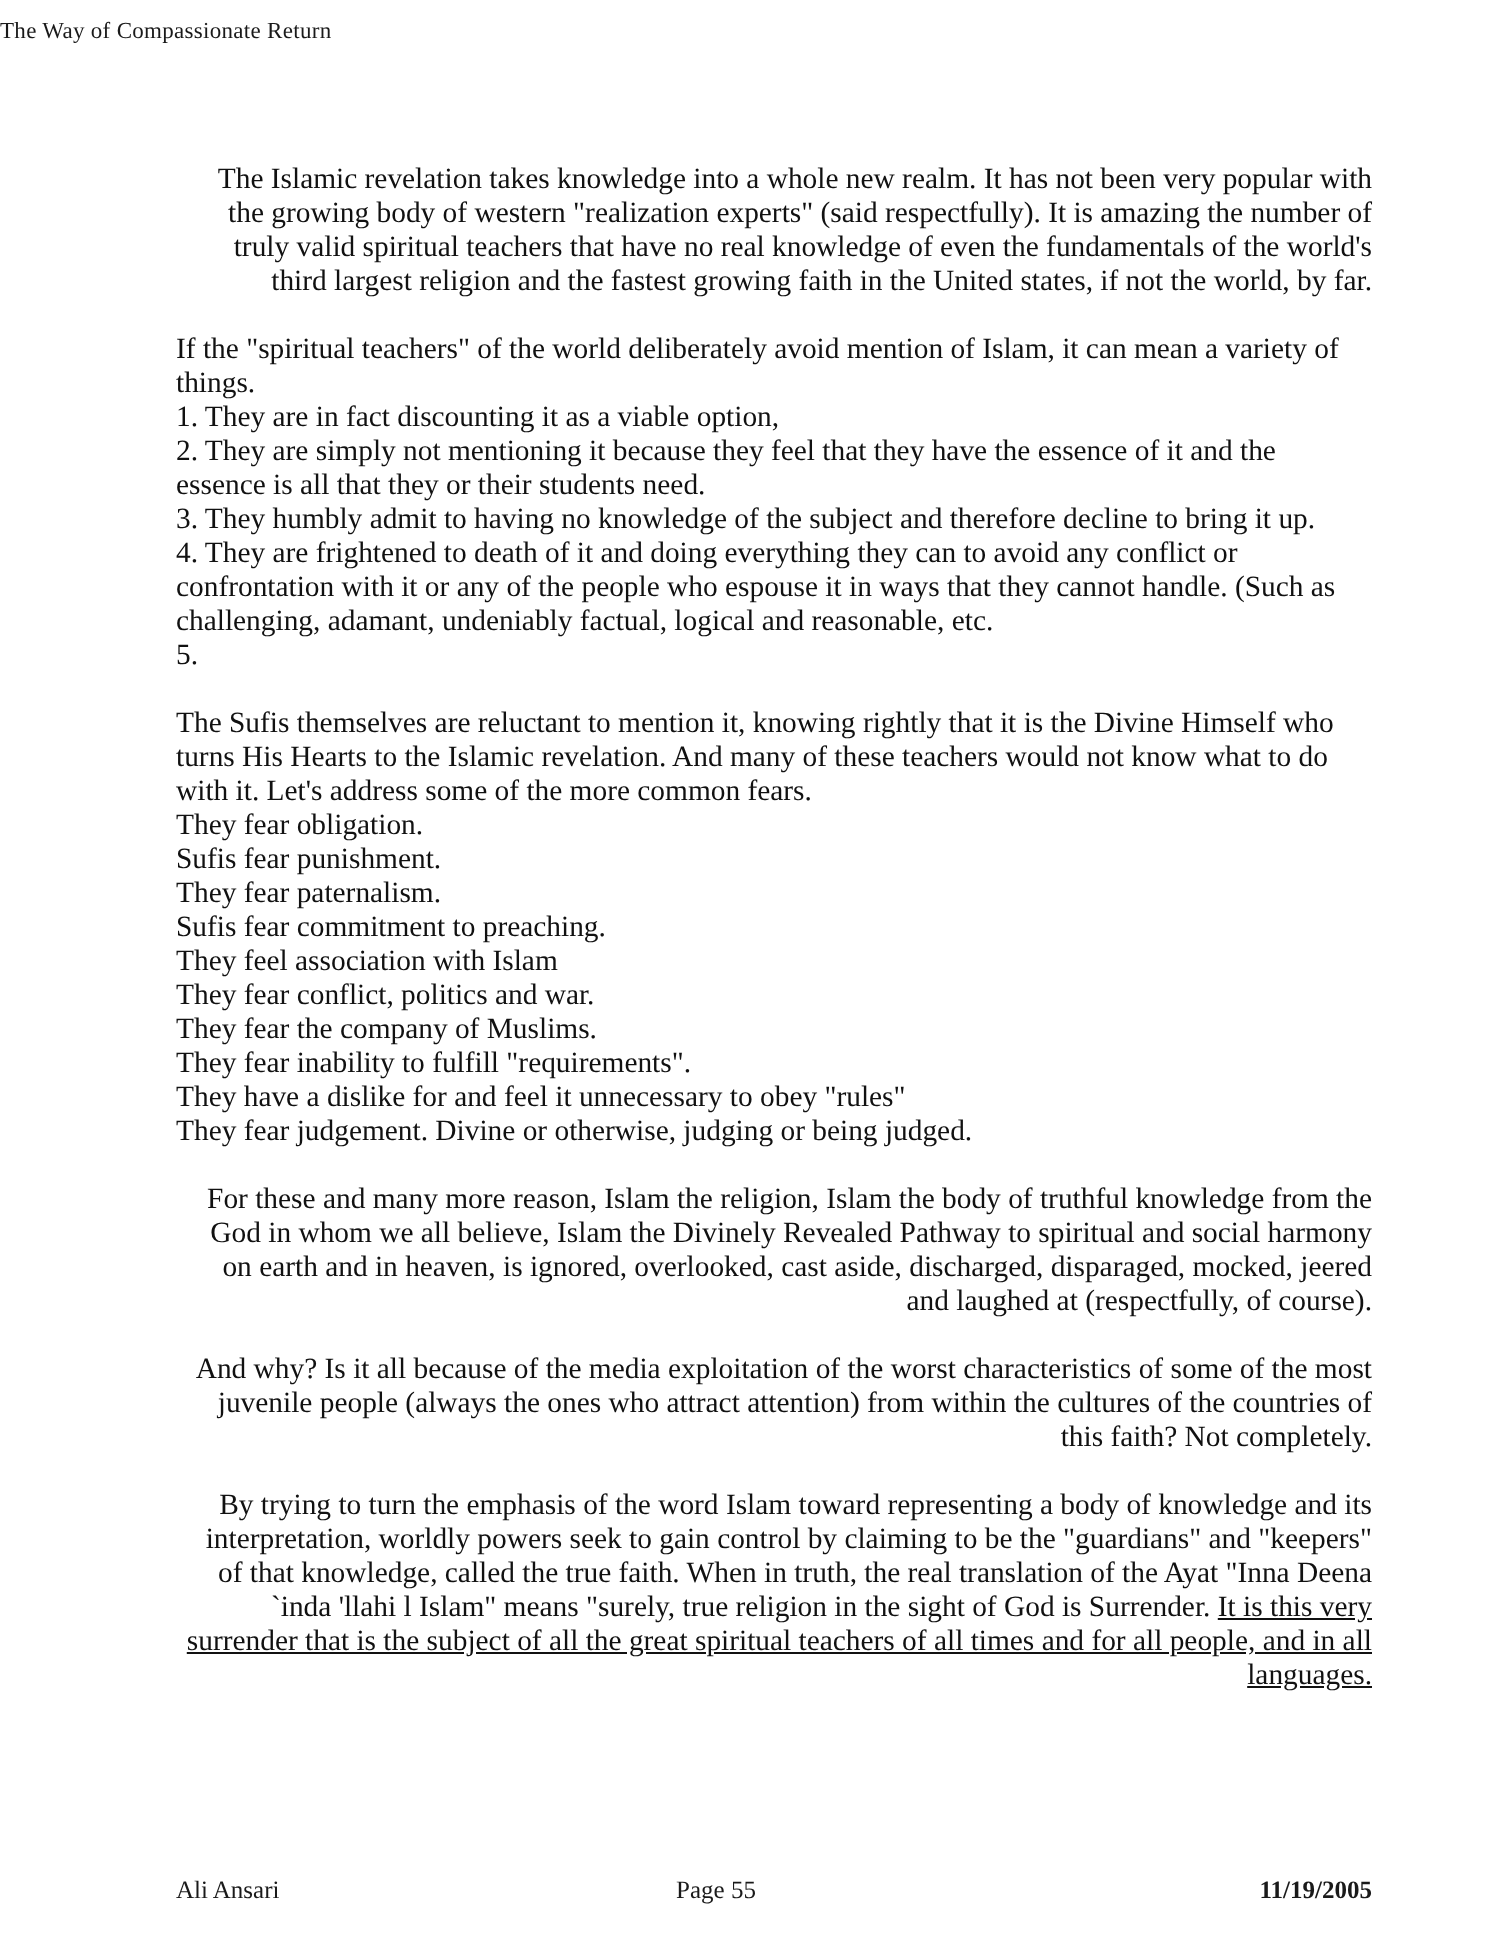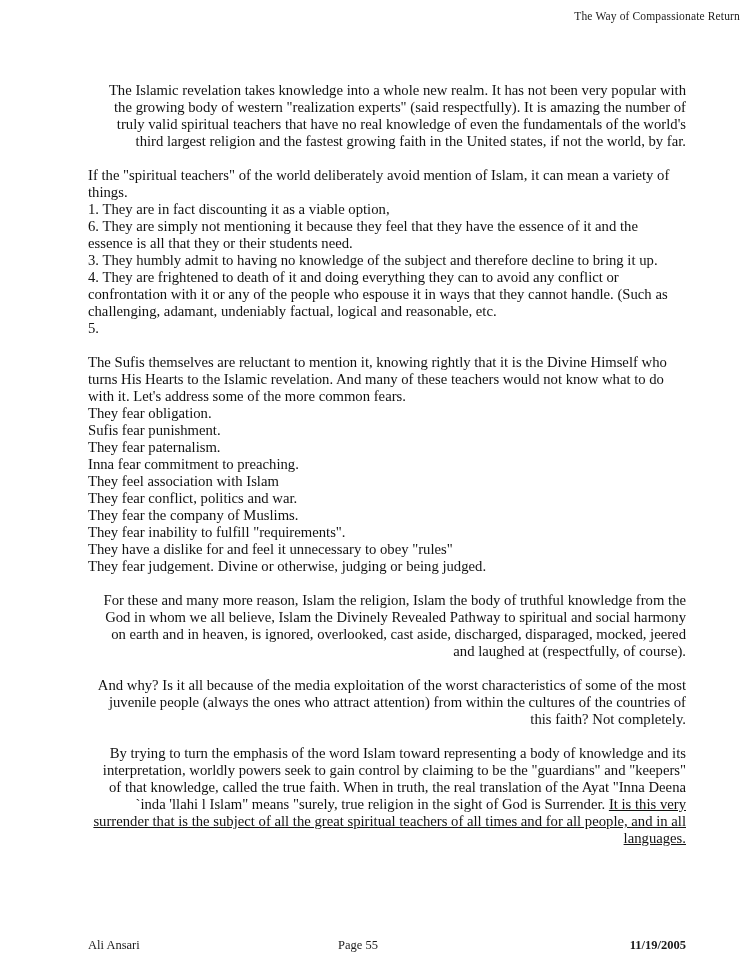--- a/index.html
+++ b/index.html
@@ -17,21 +17,21 @@
     height: 970px;
     background: #ffffff;
     overflow: hidden;
     box-sizing: border-box;
   }
   .header {
     position: absolute;
     top: 10px;
     left: 0;
     width: 740px;
-    text-align: right;
+    text-align: left;
     font-size: 11.5px;
     letter-spacing: 0.15px;
     color: #1a1a1a;
   }
   .body-area {
     position: absolute;
     top: 82px;
     left: 88px;
     width: 598px;
     font-size: 14.7px;
@@ -88,32 +88,32 @@
 
   <div class="header">The Way of Compassionate Return</div>
 
   <div class="body-area">
 
     <p class="para">The Islamic revelation takes knowledge into a whole new realm. It has not been very popular with the growing body of western "realization experts" (said respectfully). It is amazing the number of truly valid spiritual teachers that have no real knowledge of even the fundamentals of the world's third largest religion and the fastest growing faith in the United states, if not the world, by far.</p>
 
     <div class="block">
       <p class="line">If the "spiritual teachers" of the world deliberately avoid mention of Islam, it can mean a variety of things.</p>
       <p class="line">1. They are in fact discounting it as a viable option,</p>
-      <p class="line">6. They are simply not mentioning it because they feel that they have the essence of it and the essence is all that they or their students need.</p>
+      <p class="line">2. They are simply not mentioning it because they feel that they have the essence of it and the essence is all that they or their students need.</p>
       <p class="line">3. They humbly admit to having no knowledge of the subject and therefore decline to bring it up.</p>
       <p class="line">4. They are frightened to death of it and doing everything they can to avoid any conflict or confrontation with it or any of the people who espouse it in ways that they cannot handle. (Such as challenging, adamant, undeniably factual, logical and reasonable, etc.</p>
       <p class="line">5.</p>
     </div>
 
     <div class="block">
       <p class="line">The Sufis themselves are reluctant to mention it, knowing rightly that it is the Divine Himself who turns His Hearts to the Islamic revelation. And many of these teachers would not know what to do with it. Let's address some of the more common fears.</p>
       <p class="line">They fear obligation.</p>
       <p class="line">Sufis fear punishment.</p>
       <p class="line">They fear paternalism.</p>
-      <p class="line">Inna fear commitment to preaching.</p>
+      <p class="line">Sufis fear commitment to preaching.</p>
       <p class="line">They feel association with Islam</p>
       <p class="line">They fear conflict, politics and war.</p>
       <p class="line">They fear the company of Muslims.</p>
       <p class="line">They fear inability to fulfill "requirements".</p>
       <p class="line">They have a dislike for and feel it unnecessary to obey "rules"</p>
       <p class="line">They fear judgement. Divine or otherwise, judging or being judged.</p>
     </div>
 
     <p class="para">For these and many more reason, Islam the religion, Islam the body of truthful knowledge from the God in whom we all believe, Islam the Divinely Revealed Pathway to spiritual and social harmony on earth and in heaven, is ignored, overlooked, cast aside, discharged, disparaged, mocked, jeered and laughed at (respectfully, of course).</p>
 

